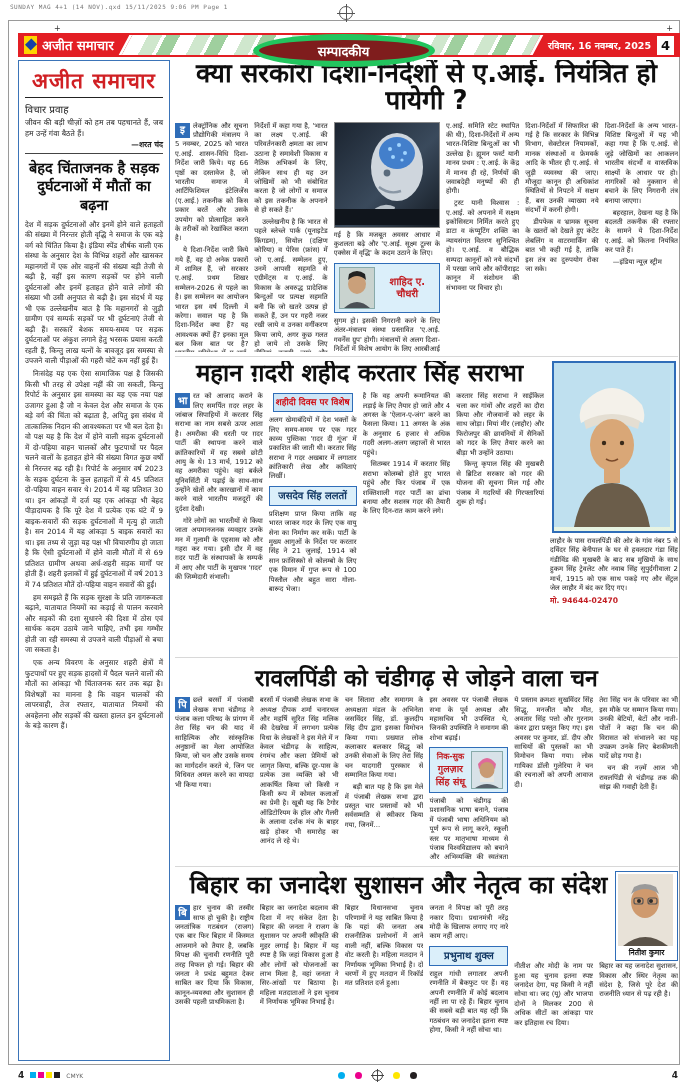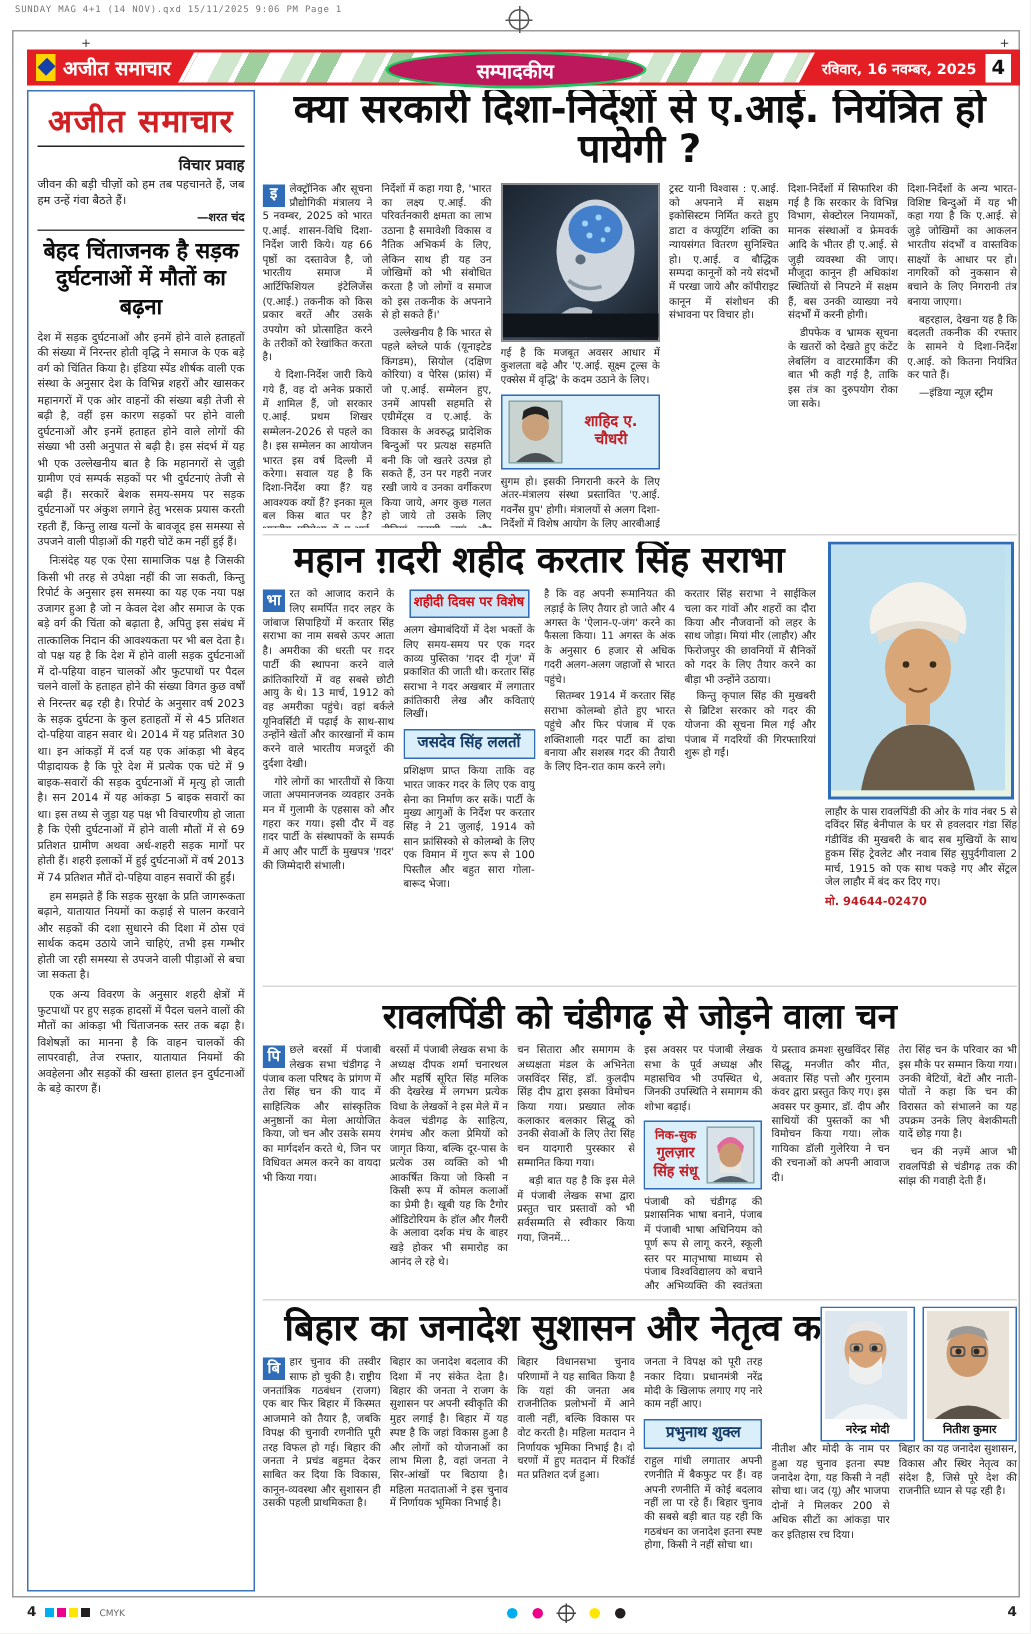--- a/index.html
+++ b/index.html
@@ -16,32 +16,32 @@
   .plus{position:absolute;font:8px "DejaVu Sans",sans-serif;color:#333;}
 
   
   .mast{position:absolute;top:33px;left:18px;right:7px;height:24px;background:#e31e24;display:flex;align-items:center;padding:0 6px;box-sizing:border-box;}
   .mast .logo{width:13px;height:18px;background:#ffd400;margin-right:5px;position:relative;flex:none;}
   .mast .logo i{position:absolute;left:2.5px;top:4px;width:8px;height:9px;background:#1540a8;transform:rotate(45deg);}
   .brand{color:#fff;font-weight:bold;font-size:13px;white-space:nowrap;}
   .band{flex:1;height:20px;margin:0 10px;position:relative;transform:skewX(-28deg);overflow:hidden;
         background:repeating-linear-gradient(90deg,#fff 0 16px,#cfe7cd 16px 30px,#fff 30px 34px,#9fcf9e 34px 48px);
         border-left:3px solid #fff;border-right:3px solid #fff;}
-  .oval{position:absolute;top:34px;left:50%;transform:translateX(-50%);width:170px;height:21px;background:#be185d;border:2px solid #22c55e;border-radius:50%;
+  .oval{position:absolute;top:34px;left:50%;transform:translateX(-50%);width:170px;height:21px;background:#7f1d1d;border:6px solid #22c55e;border-radius:50%;
         display:flex;align-items:center;justify-content:center;color:#fff;font-weight:bold;font-size:13px;z-index:3;}
   .mdate{color:#fff;font-weight:bold;font-size:9.5px;white-space:nowrap;margin-right:6px;}
   .pagebox{width:17px;height:19px;background:#fff;color:#111;font-weight:bold;font-size:13px;display:flex;align-items:center;justify-content:center;flex:none;}
 
   
   .content{position:absolute;top:60px;left:18px;right:9px;bottom:28px;display:flex;gap:5px;}
   .sidebar{width:152px;flex:none;border:1.5px solid #3b74b8;box-sizing:border-box;padding:5px 6px;overflow:hidden;}
   .main{flex:1;min-width:0;}
 
   .sb-brand{color:#d02024;font-weight:bold;font-size:21px;text-align:center;border-bottom:1.5px solid #222;padding-bottom:3px;letter-spacing:1px;}
-  .sb-vh{font-weight:bold;font-size:10px;text-align:right;margin:4px 0 2px;}
+  .sb-vh{font-weight:normal;font-size:10px;text-align:left;margin:4px 0 2px;}
   .sb-quote{font-size:7.6px;text-align:justify;line-height:1.4;}
   .sb-auth{font-size:7.6px;text-align:right;font-weight:bold;margin-bottom:4px;}
   .sb-rule{border-top:1px solid #444;margin:3px 0 5px;}
   .sb-head{font-weight:800;font-size:14.5px;line-height:1.25;text-align:center;color:#0d0d0d;margin-bottom:6px;}
   .sb-body{font-size:7.2px;line-height:1.46;text-align:justify;}
   .sb-body .p{margin:0 0 2px;text-indent:9px;}
   .sb-body .p:first-child{text-indent:9px;}
 
   .h-ai{font-size:26px;font-weight:800;color:#0e0e0e;text-align:center;line-height:1.05;margin:0 0 7px;}
   .h-sar{font-size:24px;font-weight:800;color:#0e0e0e;text-align:center;line-height:1.05;margin:0 0 6px;}
@@ -181,20 +181,21 @@
                   </svg>
               </span>
               <span class="byname">शाहिद ए. चौधरी</span>
             </div>
             <div class="plist">
                 <p class="p">सुगम हो। इसकी निगरानी करने के लिए अंतर-मंत्रालय संस्था प्रस्तावित 'ए.आई. गवर्नेंस ग्रुप' होगी। मंत्रालयों से अलग दिशा-निर्देशों में विशेष आयोग के लिए आरबीआई (जिसने अगस्त 2025 में बैंकिंग व वित्तीय क्षेत्र में ए.आई. फ्रेमवर्क समिति गठित की थी) का हवाला दिया गया है।</p>
               </div>
           </div>
           <div class="col">
             <div class="plist">
+                <p class="p">ए.आई. समिति स्टेट स्थापित की थी), दिशा-निर्देशों में अन्य भारत-विशिष्ट बिन्दुओं का भी उल्लेख है। ह्यूमन फर्स्ट यानी मानव प्रथम : ए.आई. के केंद्र में मानव ही रहे, निर्णयों की जवाबदेही मनुष्यों की ही होगी।</p>
                 <p class="p">ट्रस्ट यानी विश्वास : ए.आई. को अपनाने में सक्षम इकोसिस्टम निर्मित करते हुए डाटा व कंप्यूटिंग शक्ति का न्यायसंगत वितरण सुनिश्चित हो। ए.आई. व बौद्धिक सम्पदा कानूनों को नये संदर्भों में परखा जाये और कॉपीराइट कानून में संशोधन की संभावना पर विचार हो।</p>
               </div>
           </div>
           <div class="col">
             <div class="plist">
                 <p class="p">दिशा-निर्देशों में सिफारिश की गई है कि सरकार के विभिन्न विभाग, सेक्टोरल नियामकों, मानक संस्थाओं व फ्रेमवर्क आदि के भीतर ही ए.आई. से जुड़ी व्यवस्था की जाए। मौजूदा कानून ही अधिकांश स्थितियों से निपटने में सक्षम हैं, बस उनकी व्याख्या नये संदर्भों में करनी होगी।</p>
                 <p class="p">डीपफेक व भ्रामक सूचना के खतरों को देखते हुए कंटेंट लेबलिंग व वाटरमार्किंग की बात भी कही गई है, ताकि इस तंत्र का दुरुपयोग रोका जा सके।</p>
               </div>
           </div>
           <div class="col credit">
@@ -323,36 +324,20 @@
                 <p class="p">चन की नज़्में आज भी रावलपिंडी से चंडीगढ़ तक की सांझ की गवाही देती हैं।</p>
               </div>
           </div>
         </div>
       </div>
 
       <div class="rule"></div>
 
       <div class="sec bih" style="height:208px;">
         <div class="bih-photos">
-          <div class="bphoto">
-            <div class="img">
-              <svg width="55" height="72" viewBox="0 0 55 72">
-                  <rect width="55" height="72" fill="#dce6ee"></rect>
-                  <ellipse cx="27" cy="26" rx="14" ry="16" fill="#d7a377"></ellipse>
-                  <path d="M14 18 q13 -10 26 0 l-2 -8 q-11 -7 -22 0z" fill="#e8e8e8"></path>
-                  <path d="M16 30 q11 16 22 0 l0 14 q-11 10 -22 0z" fill="#eef0f0"></path>
-                  <circle cx="21" cy="25" r="2" fill="#2a2a2a"></circle>
-                  <circle cx="33" cy="25" r="2" fill="#2a2a2a"></circle>
-                  <rect x="17" y="22" width="8" height="5" rx="2" fill="none" stroke="#777" stroke-width="1"></rect>
-                  <rect x="30" y="22" width="8" height="5" rx="2" fill="none" stroke="#777" stroke-width="1"></rect>
-                  <path d="M5 72 q22 -20 45 0z" fill="#f0f4f6"></path>
-                </svg>
-            </div>
-            <div class="cap">नरेन्द्र मोदी</div>
-          </div>
           <div class="bphoto">
             <div class="img">
               <svg width="55" height="72" viewBox="0 0 55 72">
                   <rect width="55" height="72" fill="#e8e2d8"></rect>
                   <ellipse cx="27" cy="28" rx="14" ry="16" fill="#cf9a6e"></ellipse>
                   <path d="M13 20 q14 -10 28 0 l-3 -7 q-11 -6 -22 0z" fill="#9a9a9a"></path>
                   <circle cx="21" cy="27" r="2" fill="#2a2a2a"></circle>
                   <circle cx="33" cy="27" r="2" fill="#2a2a2a"></circle>
                   <rect x="16" y="24" width="9" height="6" rx="2" fill="none" stroke="#555" stroke-width="1.2"></rect>
                   <rect x="30" y="24" width="9" height="6" rx="2" fill="none" stroke="#555" stroke-width="1.2"></rect>

